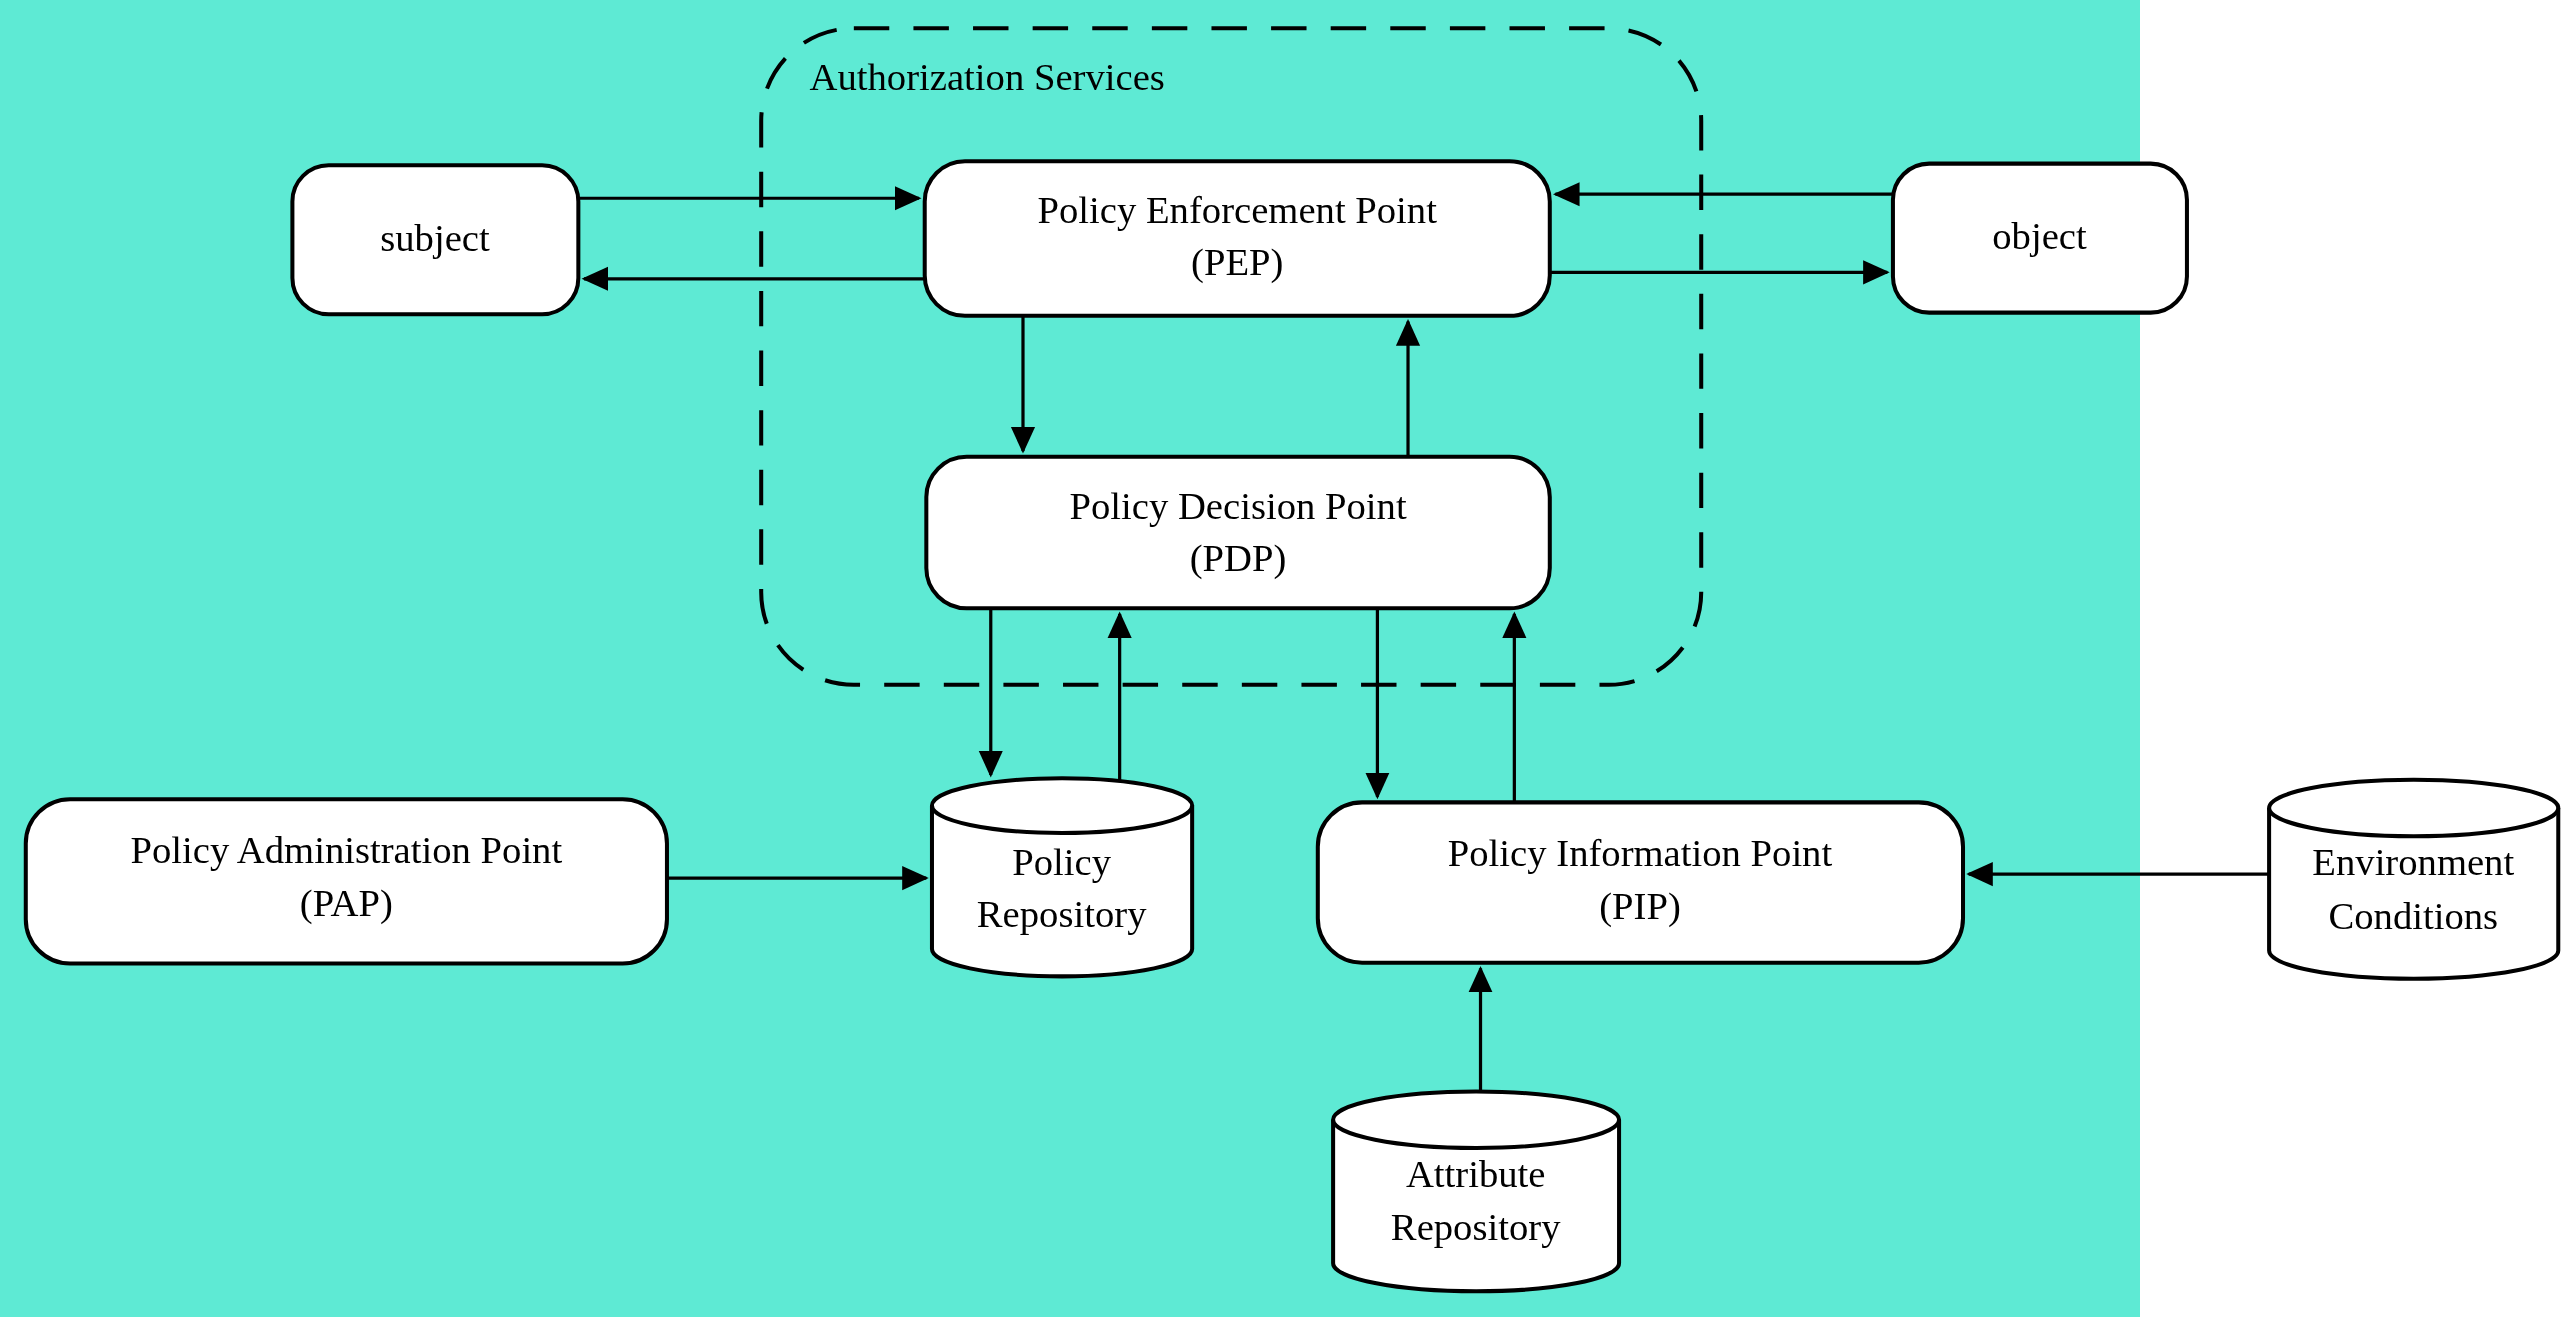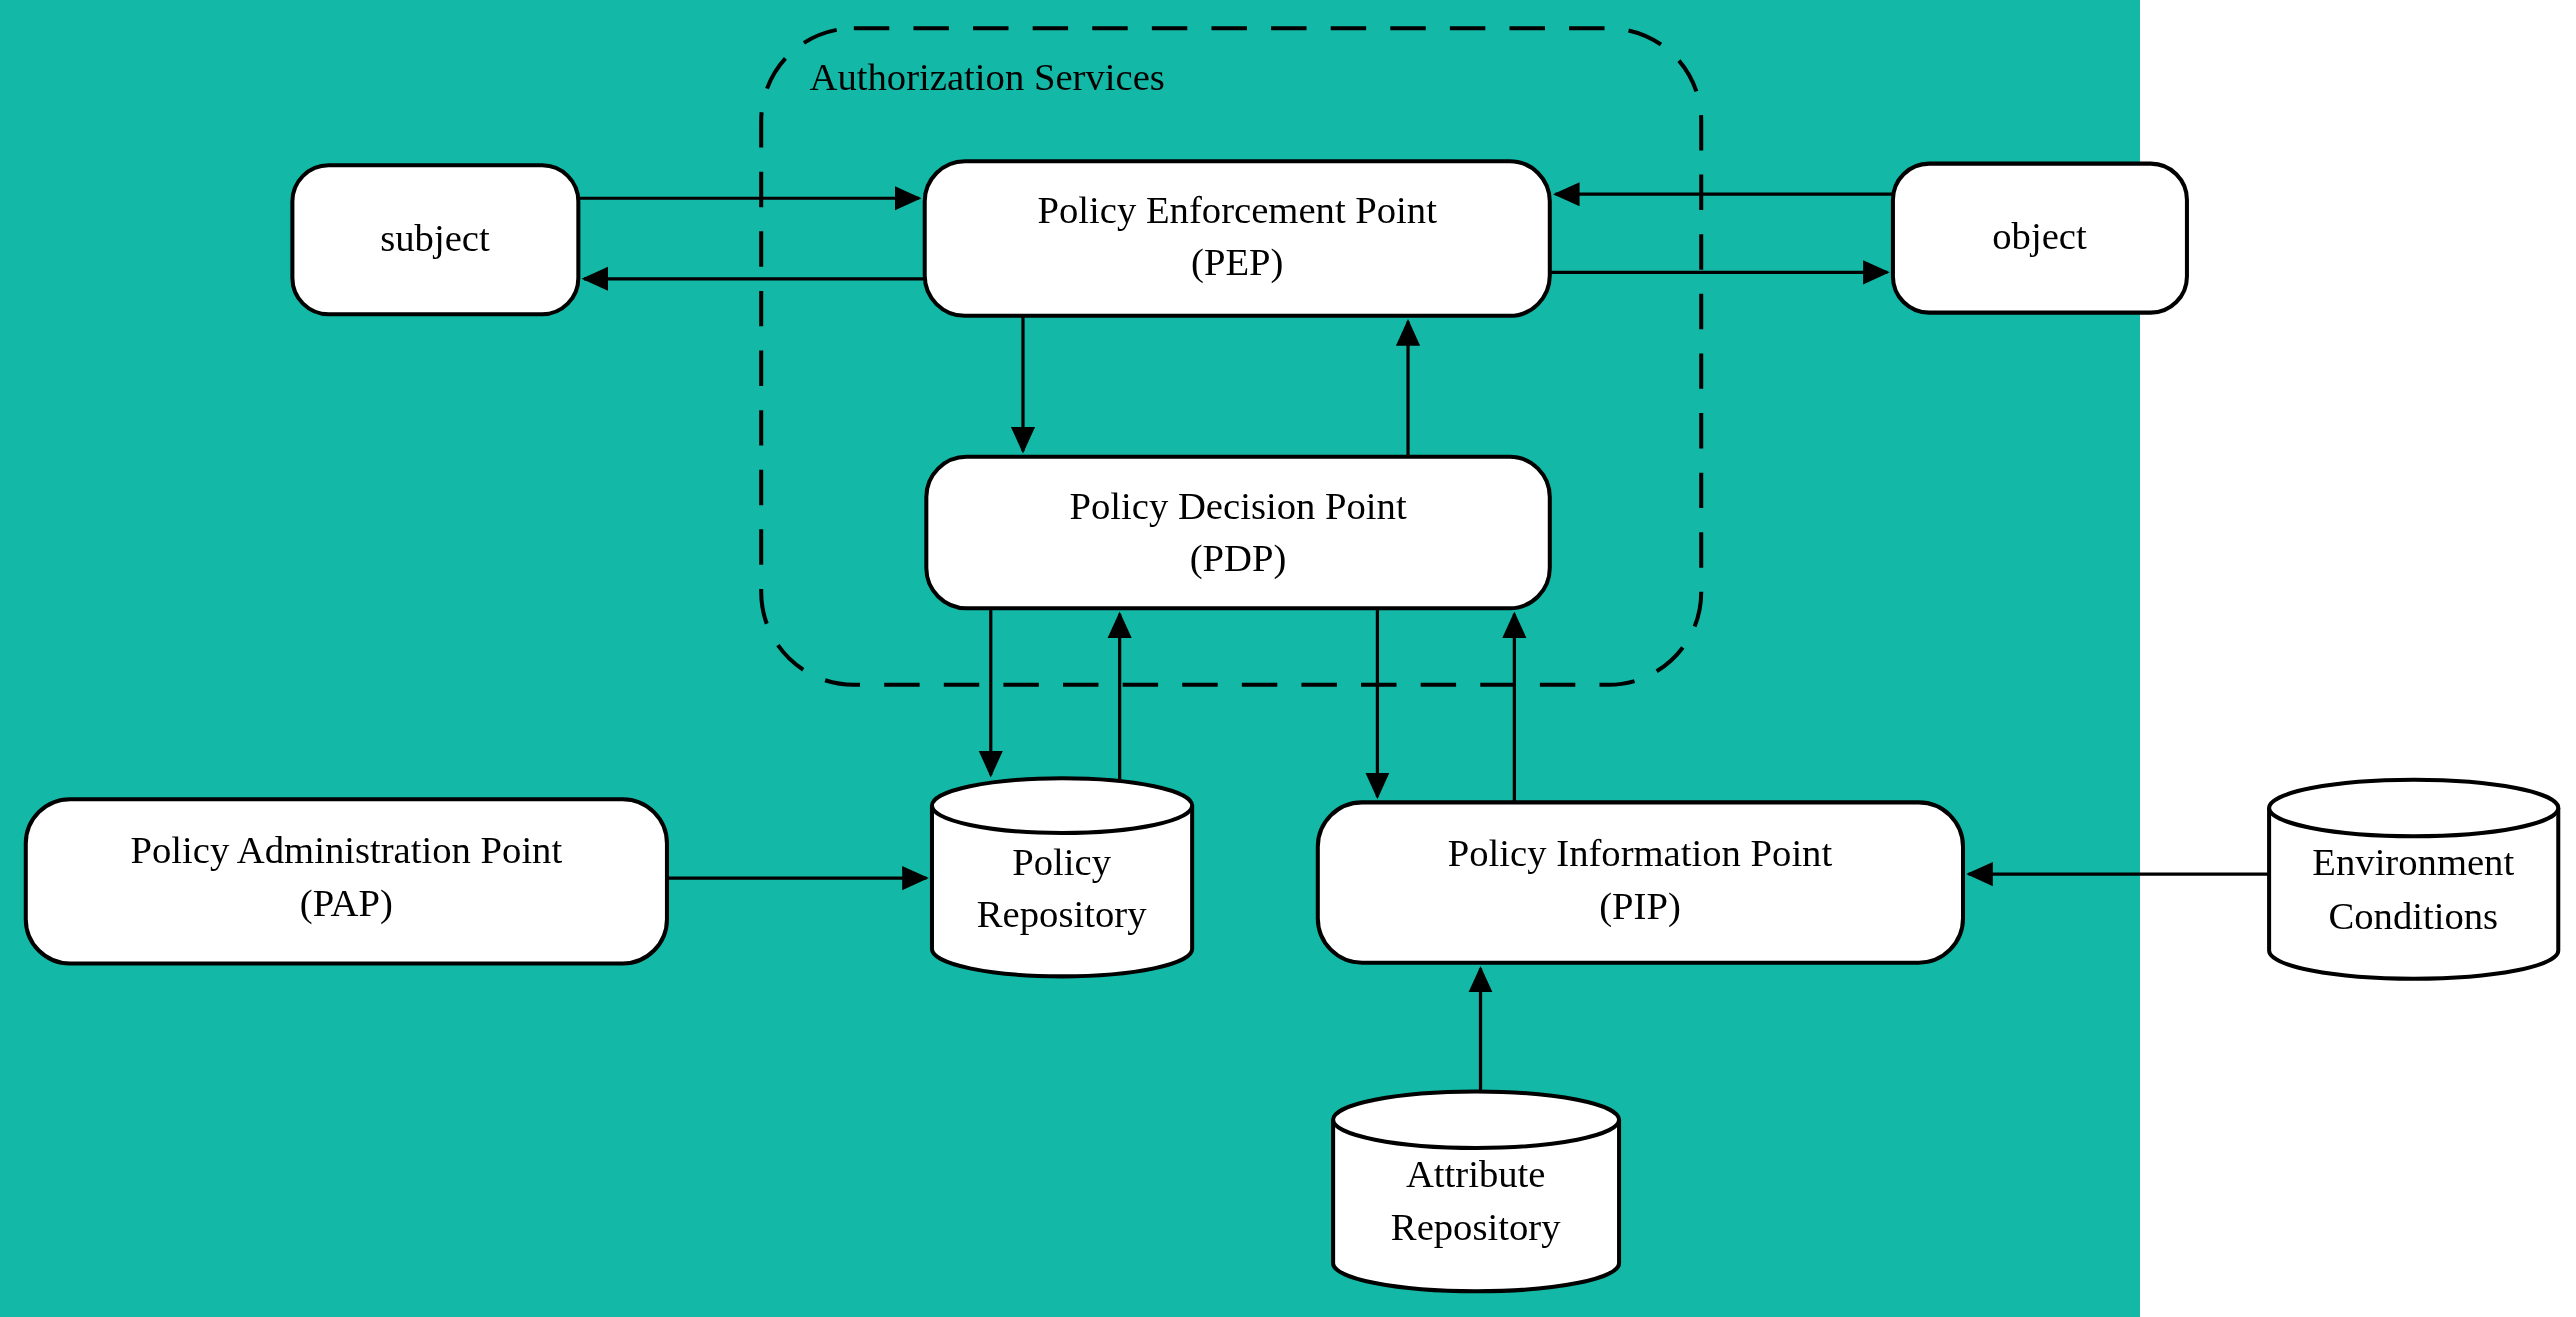--- a/index.html
+++ b/index.html
@@ -1,16 +1,16 @@
 <!DOCTYPE html>
 <html style="font-size:13px"><head>
 <meta charset="utf-8">
 <style>
   html, body { margin: 0; padding: 0; background: #ffffff; }
-  #canvas { width: 2140px; height: 1318px; background: #14b8a6; position: relative; }
+  #canvas { width: 2140px; height: 1318px; background: #5eead4; position: relative; }
   svg { display: block; }
   .node      { fill: #ffffff; stroke: #000000; stroke-width: 5; }
   .cyl-body  { fill: #ffffff; stroke: #000000; stroke-width: 5; }
   .cyl-rim   { fill: #ffffff; stroke: #000000; stroke-width: 5; }
   .boundary  { fill: none; stroke: #000000; stroke-width: 5; stroke-dasharray: 44 30; }
   .edge      { stroke: #000000; stroke-width: 4; fill: none; }
   .lbl {
     font-family: "Liberation Serif", "DejaVu Serif", serif;
     font-size: 48px;
     fill: #000000;

